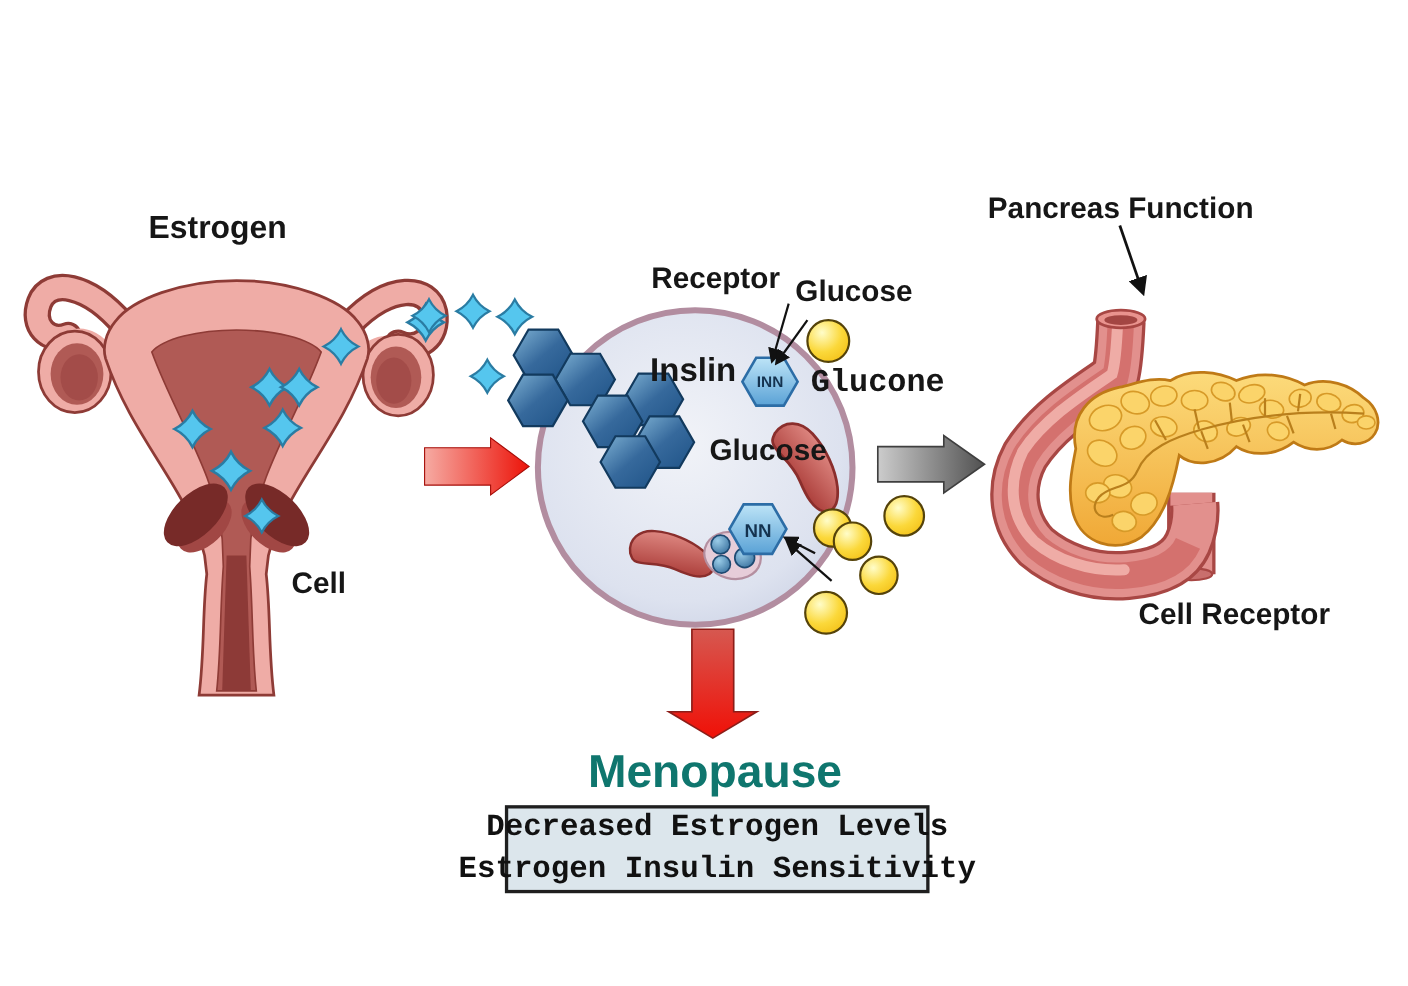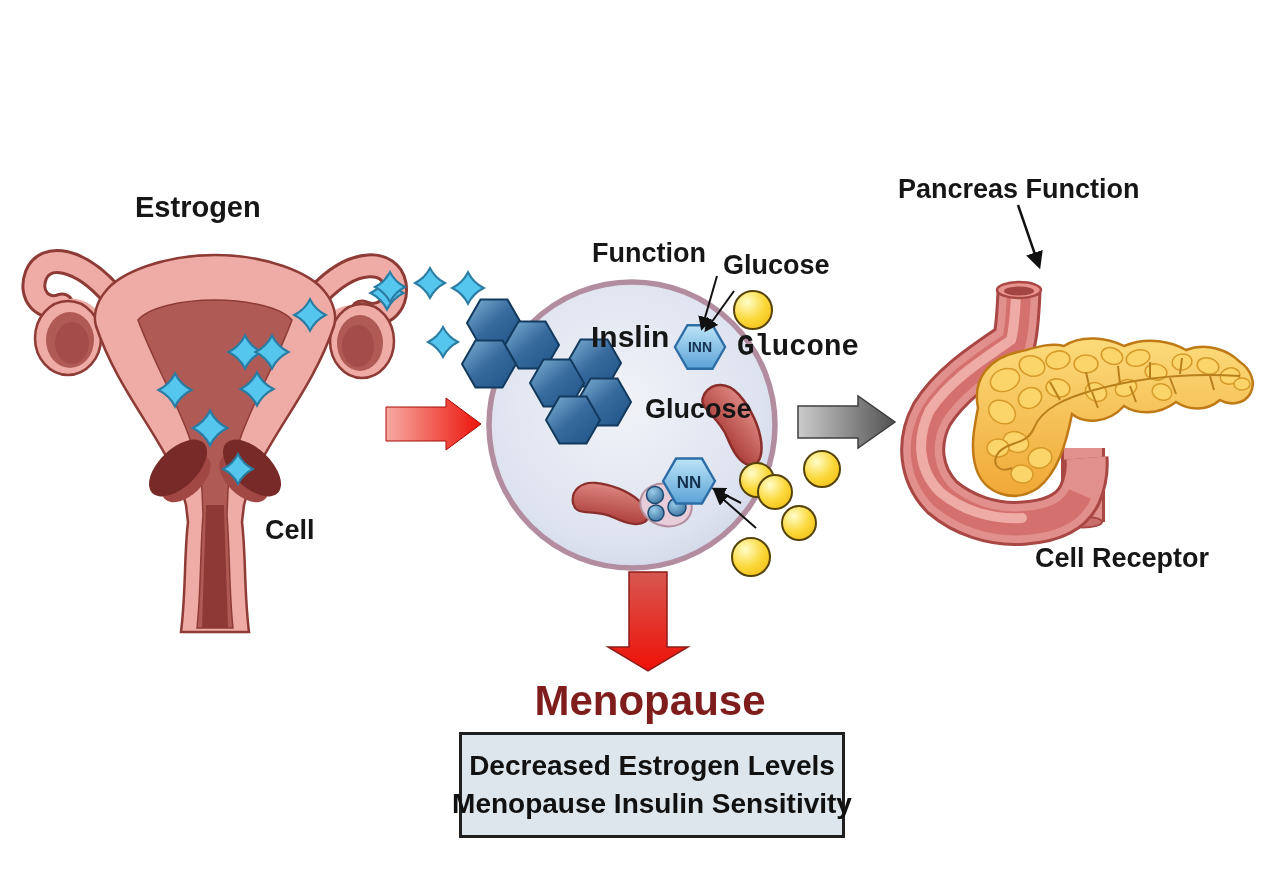--- a/index.html
+++ b/index.html
@@ -2,24 +2,24 @@
 <html><head>
 <meta charset="utf-8">
 <style>
   html,body{margin:0;padding:0;background:#ffffff;}
   .canvas{position:relative;width:1280px;height:896px;background:#ffffff;overflow:hidden;
           font-family:"Liberation Sans", sans-serif;}
   .art{position:absolute;left:0;top:0;z-index:1;}
   .lbl{position:absolute;z-index:2;font-weight:700;color:#161616;font-size:27px;white-space:nowrap;letter-spacing:0px;}
   .lbl-big{font-size:29px;}
   .menopause{position:absolute;z-index:2;left:470px;top:677px;width:360px;text-align:center;
-             font-weight:700;font-size:42px;color:#7f1d1d;}
-  .note-box{position:absolute;z-index:2;left:459px;top:732px;width:386px;height:106px;box-sizing:border-box;
+             font-weight:700;font-size:42px;color:#0f766e;}
+  .note-box{position:absolute;z-index:2;left:459px;top:732px;width:386px;height:80px;box-sizing:border-box;
             background:#dce6ec;border:3px solid #1f1f1f;display:flex;flex-direction:column;
-            justify-content:center;align-items:center;}
+            justify-content:center;align-items:center;font-family:Liberation Mono, monospace;}
   .note-line{font-weight:700;font-size:28px;color:#111;line-height:38px;white-space:nowrap;}
 </style>
 </head>
 <body>
 
 <div class="canvas">
 
 <svg class="art" width="1280" height="896" viewBox="0 0 1280 896">
   <defs>
     <linearGradient id="hexG" x1="0" y1="0" x2="1" y2="1">
@@ -259,28 +259,28 @@
     </g>
 
     <path d="M 1018,205 L 1039,266" stroke="#111" stroke-width="2.5" fill="none" marker-end="url(#ah)"></path>
   </g>
 
   <polygon points="629,572 667,572 667,647 688,647 648,671 608,647 629,647" fill="url(#redV)" stroke="#8c1d18" stroke-width="1.5"></polygon>
 </svg>
 
 <div class="lbl" style="left:135px;top:191px;font-size:29px;">Estrogen</div>
 <div class="lbl" style="left:265px;top:515px;">Cell</div>
-<div class="lbl" style="left:592px;top:238px;">Function</div>
+<div class="lbl" style="left:592px;top:238px;">Receptor</div>
 <div class="lbl" style="left:723px;top:250px;">Glucose</div>
 <div class="lbl" style="left:591px;top:320px;font-size:30px;">Inslin</div>
 <div class="lbl lbl-big" style="left:737px;top:331px;font-family:Liberation Mono, monospace;">Glucone</div>
 <div class="lbl" style="left:645px;top:394px;">Glucose</div>
 <div class="lbl" style="left:1035px;top:543px;">Cell Receptor</div>
 <div class="lbl" style="left:898px;top:174px;">Pancreas Function</div>
 
 <div class="menopause">Menopause</div>
 
 <div class="note-box">
   <div class="note-line">Decreased Estrogen Levels</div>
-  <div class="note-line">Menopause Insulin Sensitivity</div>
+  <div class="note-line">Estrogen Insulin Sensitivity</div>
 </div>
 
 </div>
 
 </body></html>

